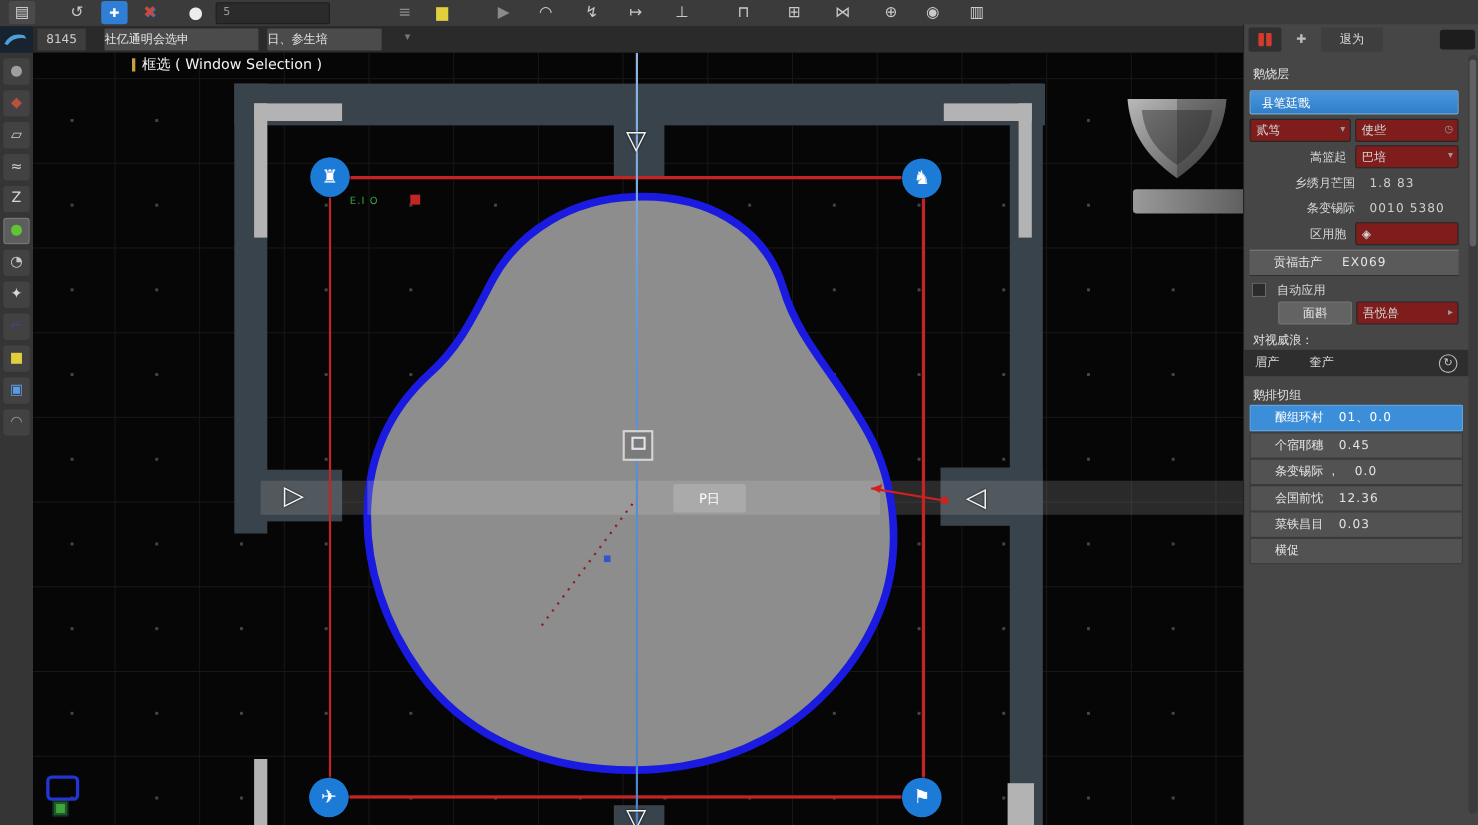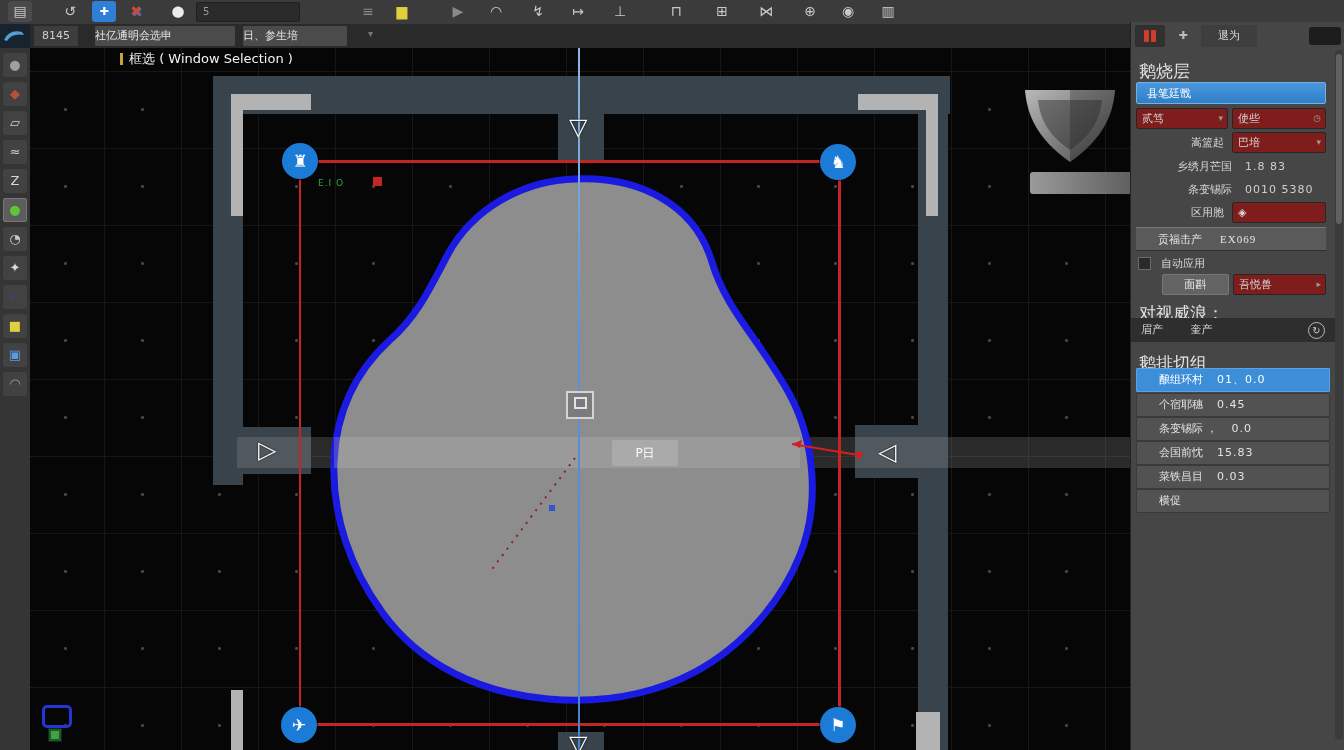--- a/index.html
+++ b/index.html
@@ -76,34 +76,34 @@
         border:1px solid #123;box-shadow:0 0 0 2px #1c5c1c inset;}
 
   
   .rpanel{left:1130px;top:22px;width:214px;height:728px;background:#464646;
           border-left:1px solid #232323;font-size:11px;}
   .rtab{position:absolute;top:3px;height:22px;line-height:22px;text-align:center;
         color:#ddd;}
   .rtab.box{background:#303030;border-radius:2px;}
   .redbars span{display:inline-block;width:5px;height:12px;background:#d23c2a;
         margin:5px 1px 0 1px;border-radius:1px;vertical-align:top;}
-  .rsect{position:absolute;left:8px;color:#e0e0e0;font-size:17px;}
+  .rsect{position:absolute;left:8px;color:#e0e0e0;font-size:11px;}
   .bluebtn{position:absolute;left:5px;width:190px;height:22px;border-radius:2px;
         background:linear-gradient(#4a97de,#2f7ec7);border:1px solid #71b1e8;
         color:#fff;line-height:22px;padding-left:10px;box-sizing:border-box;}
   .prow{position:absolute;left:5px;width:190px;height:21px;display:flex;gap:4px;}
   .cell{background:#7f1d1d;border:1px solid #262626;border-radius:2px;color:#d6d6d6;
         line-height:19px;padding:0 5px;box-sizing:border-box;position:relative;}
   .cell .arr{position:absolute;right:4px;top:0;color:#9a9a9a;font-size:9px;}
   .lblcell{line-height:21px;color:#d6d6d6;text-align:right;padding-right:4px;
         box-sizing:border-box;}
   .valcell{line-height:21px;color:#cfcfcf;padding-left:5px;letter-spacing:1px;}
   .bigbtn{position:absolute;left:5px;width:190px;height:22px;background:#5a5a5a;
         border-top:1px solid #787878;border-bottom:1px solid #303030;color:#e6e6e6;
-        line-height:22px;display:flex;font-family:Liberation Serif, serif;}
+        line-height:22px;display:flex;}
   .chk{width:11px;height:11px;background:#2b2b2b;border:1px solid #6a6a6a;
         display:inline-block;margin:4px 6px 0 2px;vertical-align:top;}
   .graybtn{background:#636363;border:1px solid #777;border-radius:2px;color:#eee;
         line-height:19px;text-align:center;}
   .viewrow{position:absolute;left:0;width:204px;height:24px;background:#2e2e2e;
         color:#d8d8d8;line-height:24px;}
   .circicon{position:absolute;right:10px;top:4px;width:15px;height:15px;border:1px solid #bbb;
         border-radius:50%;color:#ccc;font-size:10px;line-height:15px;text-align:center;}
   .litem{position:absolute;left:5px;width:192px;height:22px;background:#525252;
         border:1px solid #3a3a3a;border-radius:1px;color:#e2e2e2;line-height:22px;
@@ -336,21 +336,21 @@
     <div class="litem" style="top:371px;">
       <span class="l">个宿耶穗</span>
       <span class="v">0.45</span>
     </div>
     <div class="litem" style="top:395px;">
       <span class="l">条变锡际 ，</span>
       <span class="v">0.0</span>
     </div>
     <div class="litem" style="top:419px;">
       <span class="l">会国前忱</span>
-      <span class="v">15.83</span>
+      <span class="v">12.36</span>
     </div>
     <div class="litem" style="top:443px;">
       <span class="l">菜铁昌目</span>
       <span class="v">0.03</span>
     </div>
     <div class="litem" style="top:467px;">
       <span class="l">横促</span>
     </div>
 
     <div class="scrollbar">

